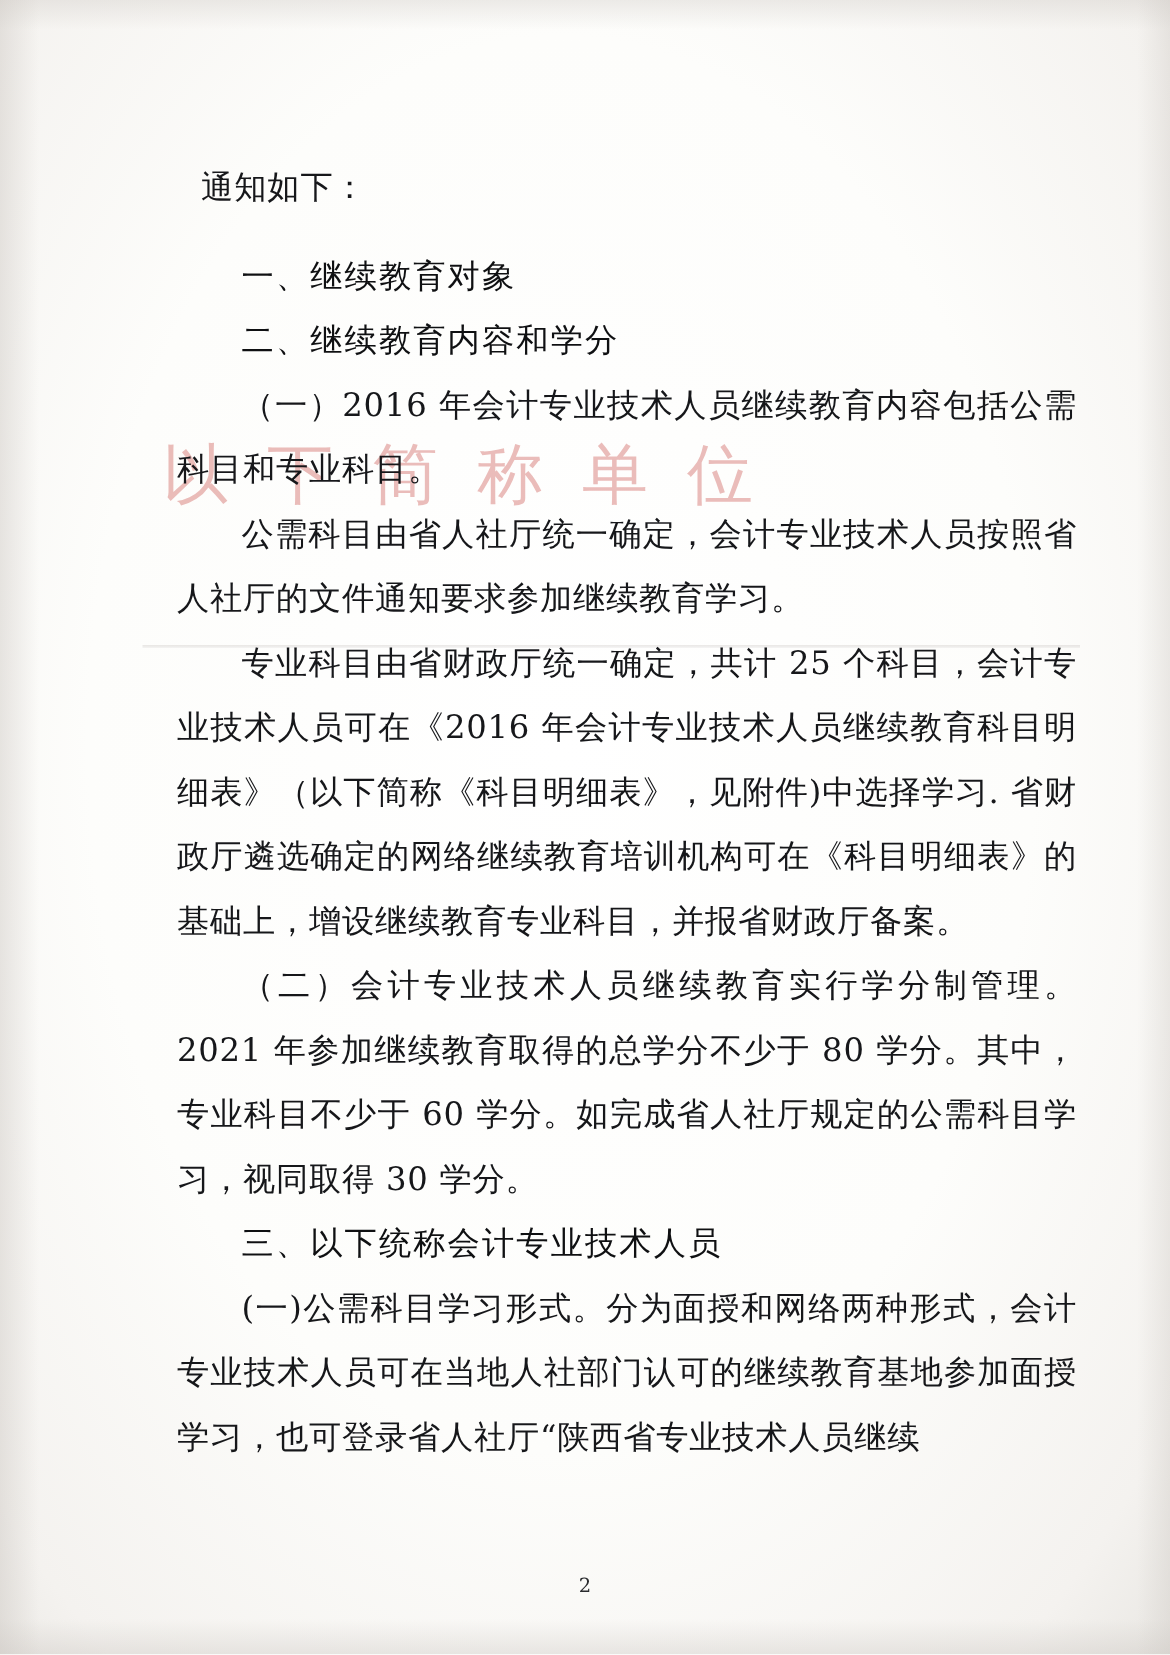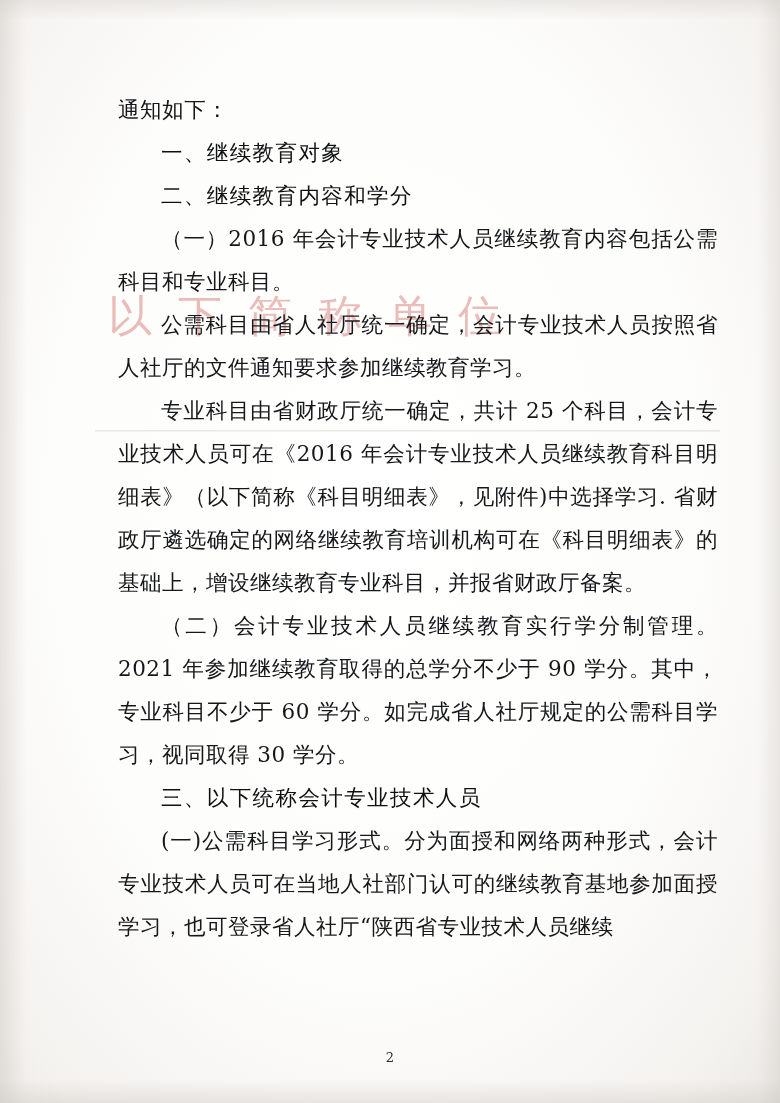--- a/index.html
+++ b/index.html
@@ -65,21 +65,21 @@
     z-index: 1;
   }
 
   .content {
     position: relative;
     z-index: 2;
     padding: 88px 62px 0 118px;
   }
 
   p.line {
-    margin: 0;
+    margin: 16px;
     color: #16171a;
     font-size: 21.5px;
     line-height: 43px;
     letter-spacing: 0.6px;
     text-align: justify;
     text-justify: inter-ideograph;
   }
 
   p.para {
     margin: 0 0 0 0;
@@ -124,19 +124,19 @@
 
   <div class="seal-ghost">以下简称单位</div>
 
   <div class="content">
     <p class="line">通知如下：</p>
     <p class="heading">一、继续教育对象</p>
     <p class="heading">二、继续教育内容和学分</p>
     <p class="para">（一）2016 年会计专业技术人员继续教育内容包括公需科目和专业科目。</p>
     <p class="para">公需科目由省人社厅统一确定，会计专业技术人员按照省人社厅的文件通知要求参加继续教育学习。</p>
     <p class="para">专业科目由省财政厅统一确定，共计 25 个科目，会计专业技术人员可在《2016 年会计专业技术人员继续教育科目明细表》（以下简称《科目明细表》，见附件)中选择学习. 省财政厅遴选确定的网络继续教育培训机构可在《科目明细表》的基础上，增设继续教育专业科目，并报省财政厅备案。</p>
-    <p class="para">（二）会计专业技术人员继续教育实行学分制管理。2021 年参加继续教育取得的总学分不少于 90 学分。其中，专业科目不少于 60 学分。如完成省人社厅规定的公需科目学习，视同取得 30 学分。</p>
+    <p class="para">（二）会计专业技术人员继续教育实行学分制管理。2021 年参加继续教育取得的总学分不少于 80 学分。其中，专业科目不少于 60 学分。如完成省人社厅规定的公需科目学习，视同取得 30 学分。</p>
     <p class="heading">三、以下统称会计专业技术人员</p>
     <p class="para">(一)公需科目学习形式。分为面授和网络两种形式，会计专业技术人员可在当地人社部门认可的继续教育基地参加面授学习，也可登录省人社厅“陕西省专业技术人员继续</p>
   </div>
 
   <div class="page-number">2</div>
 </div>
 
 </body></html>

